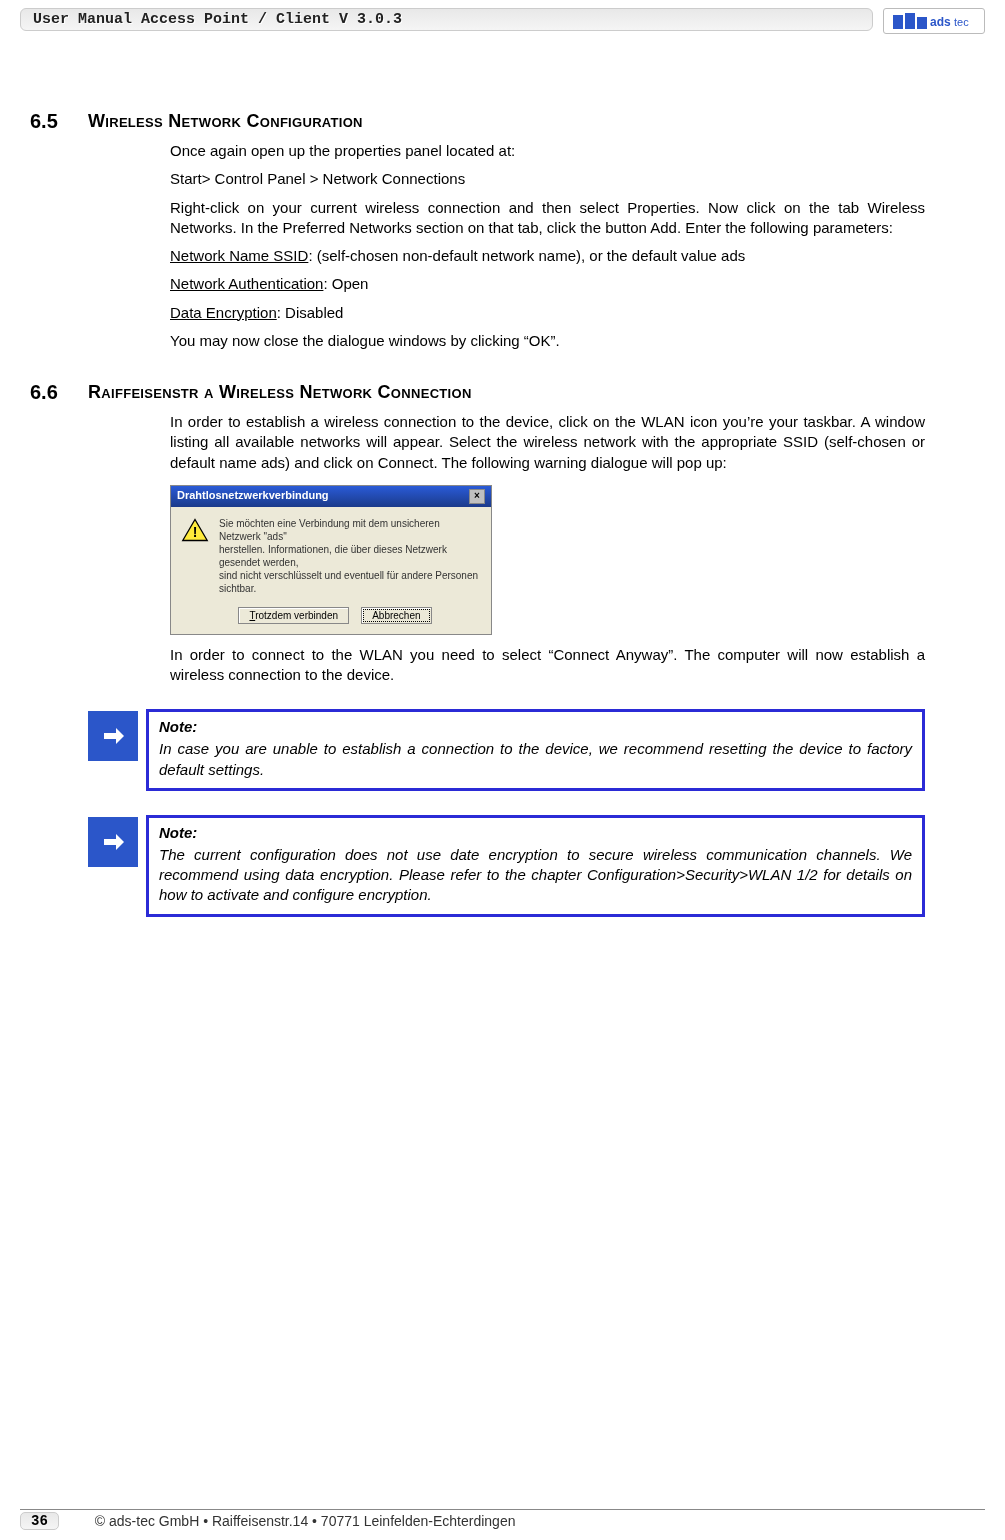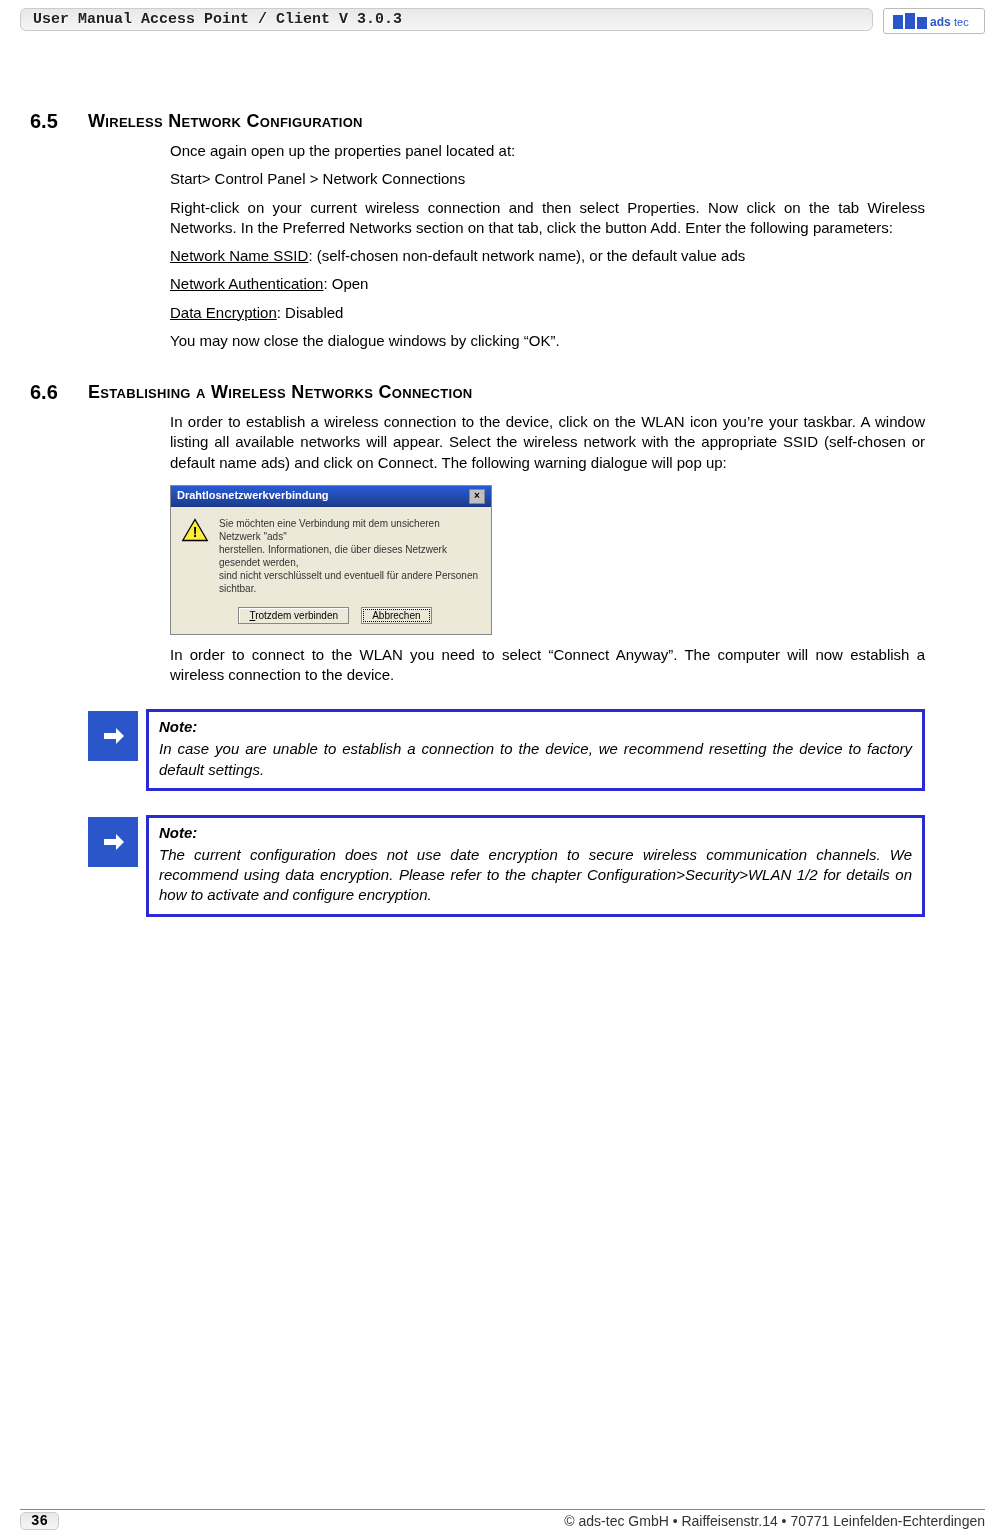--- a/index.html
+++ b/index.html
@@ -166,21 +166,20 @@
 
   .footer {
     position: absolute;
     bottom: 10px;
     left: 0; right: 0;
     padding: 0 20px;
   }
   .footer-line {
     border-top: 1px solid #888;
     display: flex;
-    justify-content: space-between;
     align-items: center;
     padding-top: 2px;
   }
   .page-num {
     font-family: "Courier New", monospace;
     font-weight: bold;
     font-size: 14px;
     background: linear-gradient(#e8e8e8,#f5f5f5);
     border: 1px solid #ccc;
     border-radius: 5px;
@@ -230,21 +229,21 @@
       <p>
         <span class="b u">Data Encryption</span><span>: Disabled</span>
       </p>
       <p>
         <span>You may now close the dialogue windows by clicking “</span><span class="b">OK</span><span>”.</span>
       </p>
     </div>
 
     <div class="section-row">
       <div class="sec-num">6.6</div>
-      <div class="sec-title">Establishing a Wireless Networks Connection</div>
+      <div class="sec-title">Raiffeisenstr a Wireless Network Connection</div>
     </div>
     <div class="body-block">
       <p>
         <span>In order to establish a wireless connection to the device, click on the WLAN icon you’re your taskbar. A window listing all available networks will appear. Select the wireless network with the appropriate SSID (self-chosen or default name </span><span class="b">ads</span><span>) and click on </span><span class="b">Connect</span><span>. The following warning dialogue will pop up:</span>
       </p>
     </div>
 
     <div class="dialog-img">
       <div class="dlg-title">
         <span>Drahtlosnetzwerkverbindung</span>

